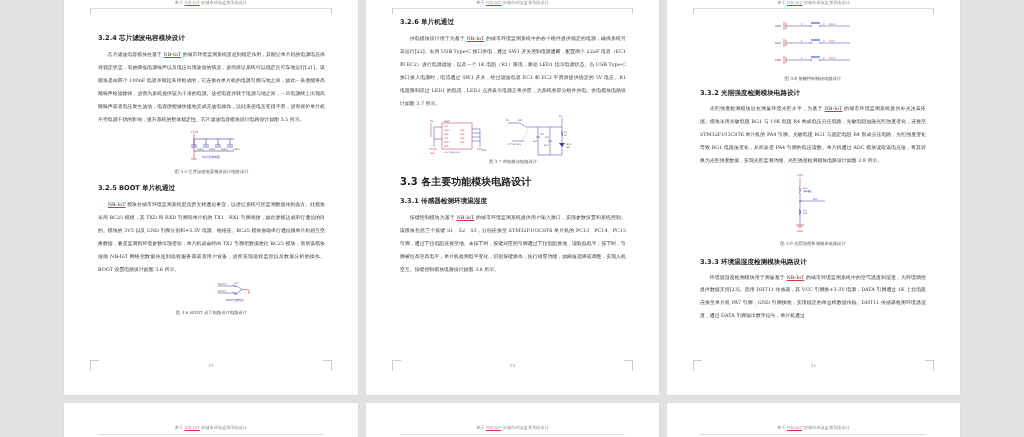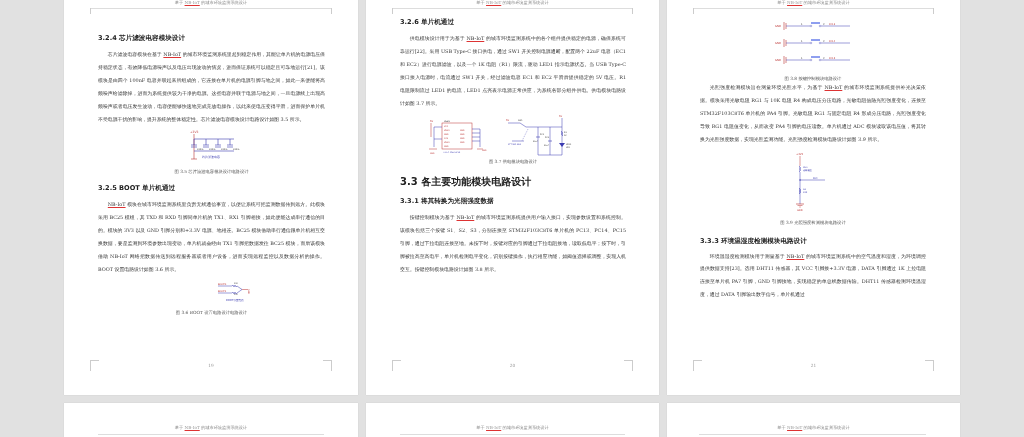--- a/index.html
+++ b/index.html
@@ -181,21 +181,21 @@
         <text x="164" y="23" font-size="2" fill="#333">1K</text>
         <polygon points="159,30 165,30 162,34" fill="#3a3ab0"></polygon>
         <text x="166" y="32" font-size="2" fill="#333">LED1</text>
         <text x="166" y="35" font-size="2" fill="#333">LED</text>
         <line x1="138" y1="42" x2="162" y2="42" stroke="#3a3ab0" stroke-width="0.5"></line>
       </svg>
     </div>
     <div class="cap">图 3.7 供电模块电路设计</div>
 
     <h3 class="h2" style="margin:11px 0 8px 0;">3.3  各主要功能模块电路设计</h3>
-    <h3 class="h3" style="margin-bottom:5px;">3.3.1 将其转换为光照强度数据</h3>
+    <h3 class="h3" style="margin-bottom:5px;">3.3.1 传感器检测环境温湿度</h3>
     <p class="para"><span>按键控制模块为基于 </span><span class="iot">NB-IoT</span><span> 的城市环境监测系统提供用户输入接口，实现参数设置和系统控制。该模块包括三个按键 S1、S2、S3，分别连接至 STM32F103C8T6 单片机的 PC13、PC14、PC15 引脚，通过下拉电阻连接至地。未按下时，按键对应的引脚通过下拉电阻接地，读取低电平；按下时，引脚被拉高至高电平，单片机检测电平变化，识别按键操作，执行相应功能，如阈值选择或调整，实现人机交互。按键控制模块电路设计如图 3.8 所示。</span></p>
   </div>
 
   <div class="fcorner fl" style="left:26px; top:362px;"></div>
   <div class="fcorner fr" style="right:26px; top:362px;"></div>
   <div class="pno" style="left:0; right:0; top:365px;">20</div>
 </div>
 
 <div class="page" style="left:667px; top:-2px; width:293px; height:397px;">
   <div class="hdr" style="top:2px;">
@@ -244,20 +244,21 @@
           <circle cx="111" cy="44" r="0.8" fill="none" stroke="#3a3ab0" stroke-width="0.4"></circle>
           <circle cx="120" cy="44" r="0.8" fill="none" stroke="#3a3ab0" stroke-width="0.4"></circle>
           <text x="123" y="43" font-size="2.4" fill="#333">2</text>
           <line x1="121" y1="44" x2="150" y2="44" stroke="#3a3ab0" stroke-width="0.5"></line>
           <text x="129" y="43" font-size="2.4" fill="#b33">PC15</text>
         </g>
       </svg>
     </div>
     <div class="cap" style="margin-top:2px;">图 3.8 按键控制模块电路设计</div>
 
+    <h3 class="h3" style="margin:8px 0 4px 0;">3.3.2 光照强度检测模块电路设计</h3>
     <p class="para"><span>光照强度检测模块旨在测量环境光照水平，为基于 </span><span class="iot">NB-IoT</span><span> 的城市环境监测系统提供补光决策依据。模块采用光敏电阻 RG1 与 10K 电阻 R4 构成电压分压电路，光敏电阻值随光照强度变化，连接至 STM32F103C8T6 单片机的 PA4 引脚。光敏电阻 RG1 与固定电阻 R4 形成分压电路，光照强度变化导致 RG1 电阻值变化，从而改变 PA4 引脚的电压读数。单片机通过 ADC 模块读取该电压值，将其转换为光照强度数据，实现光照监测功能。光照强度检测模块电路设计如图 3.9 所示。</span></p>
 
     <div style="position:relative; height:80px; margin-top:4px;">
       <svg width="226" height="80" viewBox="0 0 226 80">
         <text x="96" y="5" font-size="2.6" fill="#b33">+3V3</text>
         <line x1="100" y1="6" x2="100" y2="16" stroke="#b33" stroke-width="0.5"></line>
         <path d="M100 16 l-1 1 l2 1 l-2 1 l2 1 l-2 1 l1 1" stroke="#3a3ab0" fill="none" stroke-width="0.5"></path>
         <text x="103" y="18" font-size="2.2" fill="#3a3ab0">RG1</text>
         <text x="103" y="21" font-size="2.2" fill="#3a3ab0">光敏电阻</text>
         <line x1="100" y1="22" x2="100" y2="54" stroke="#3a3ab0" stroke-width="0.5"></line>

